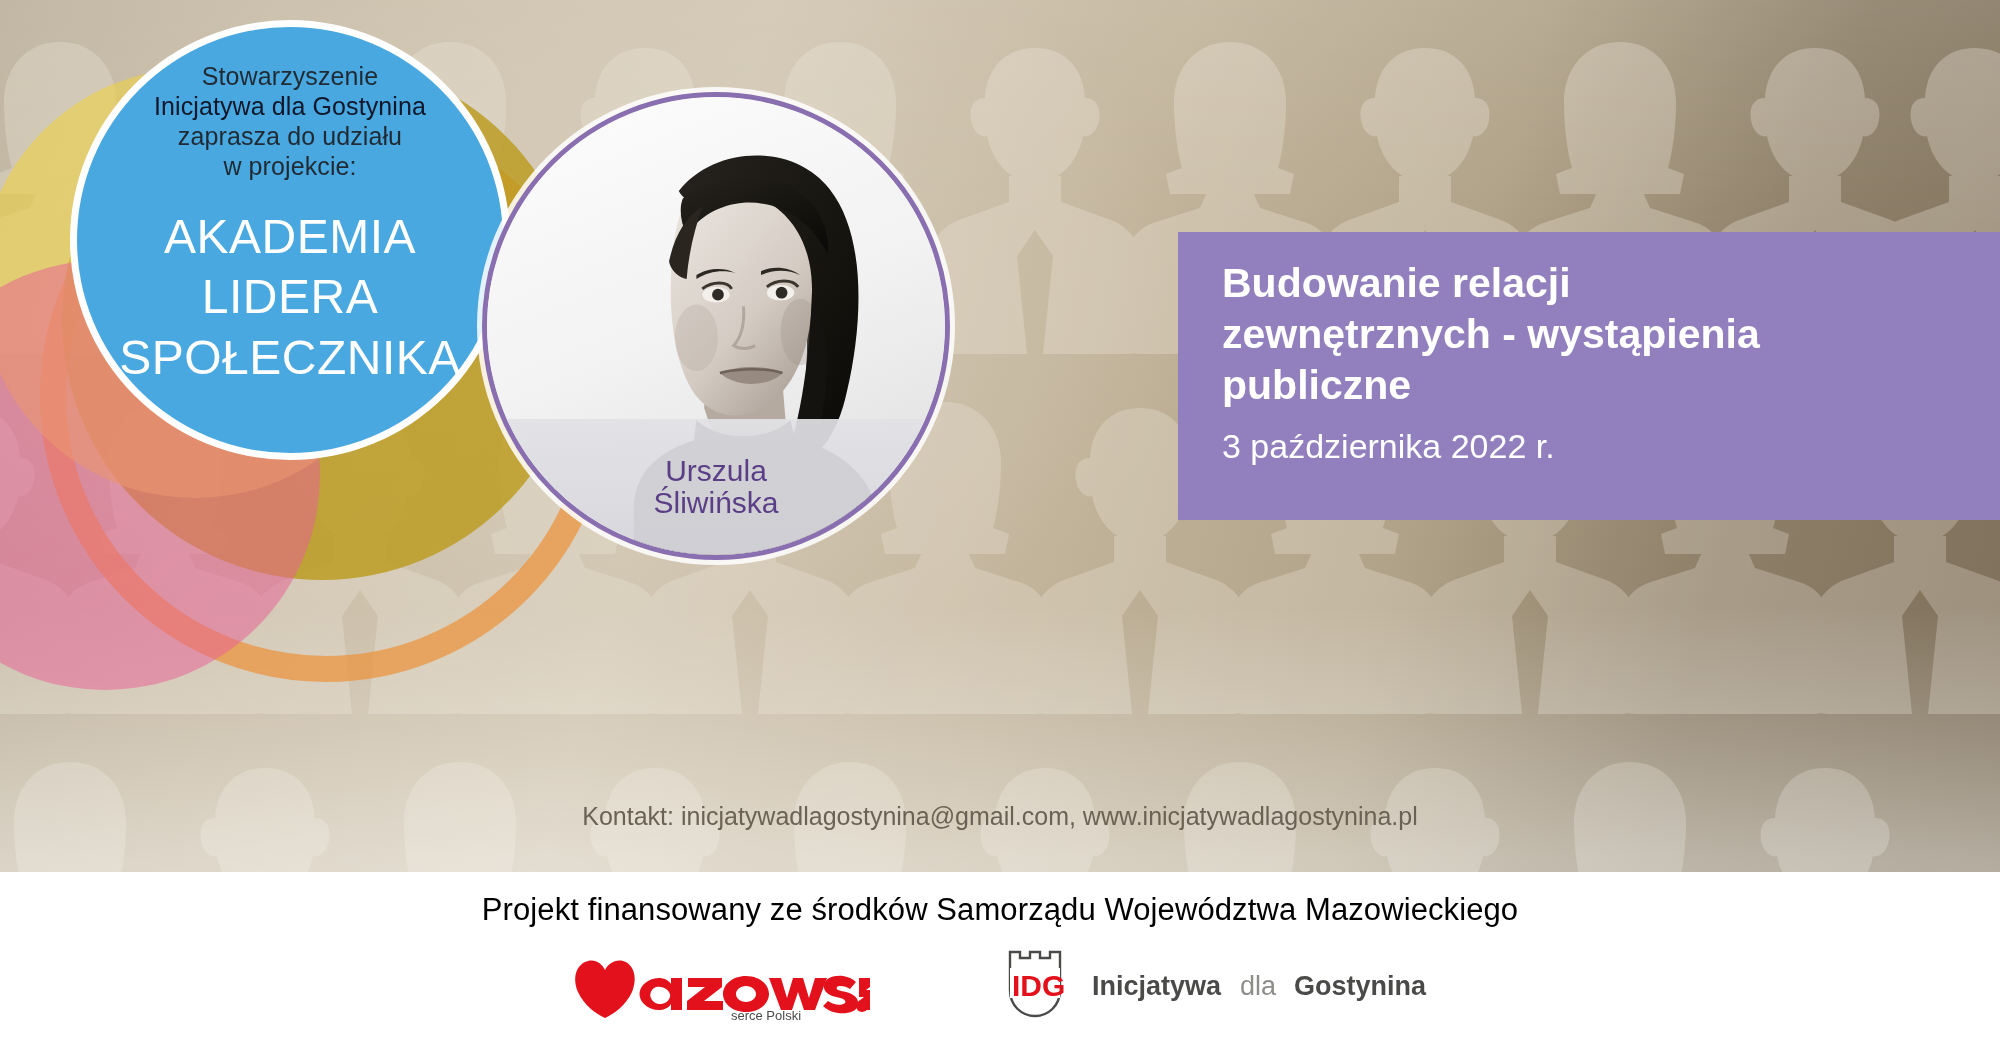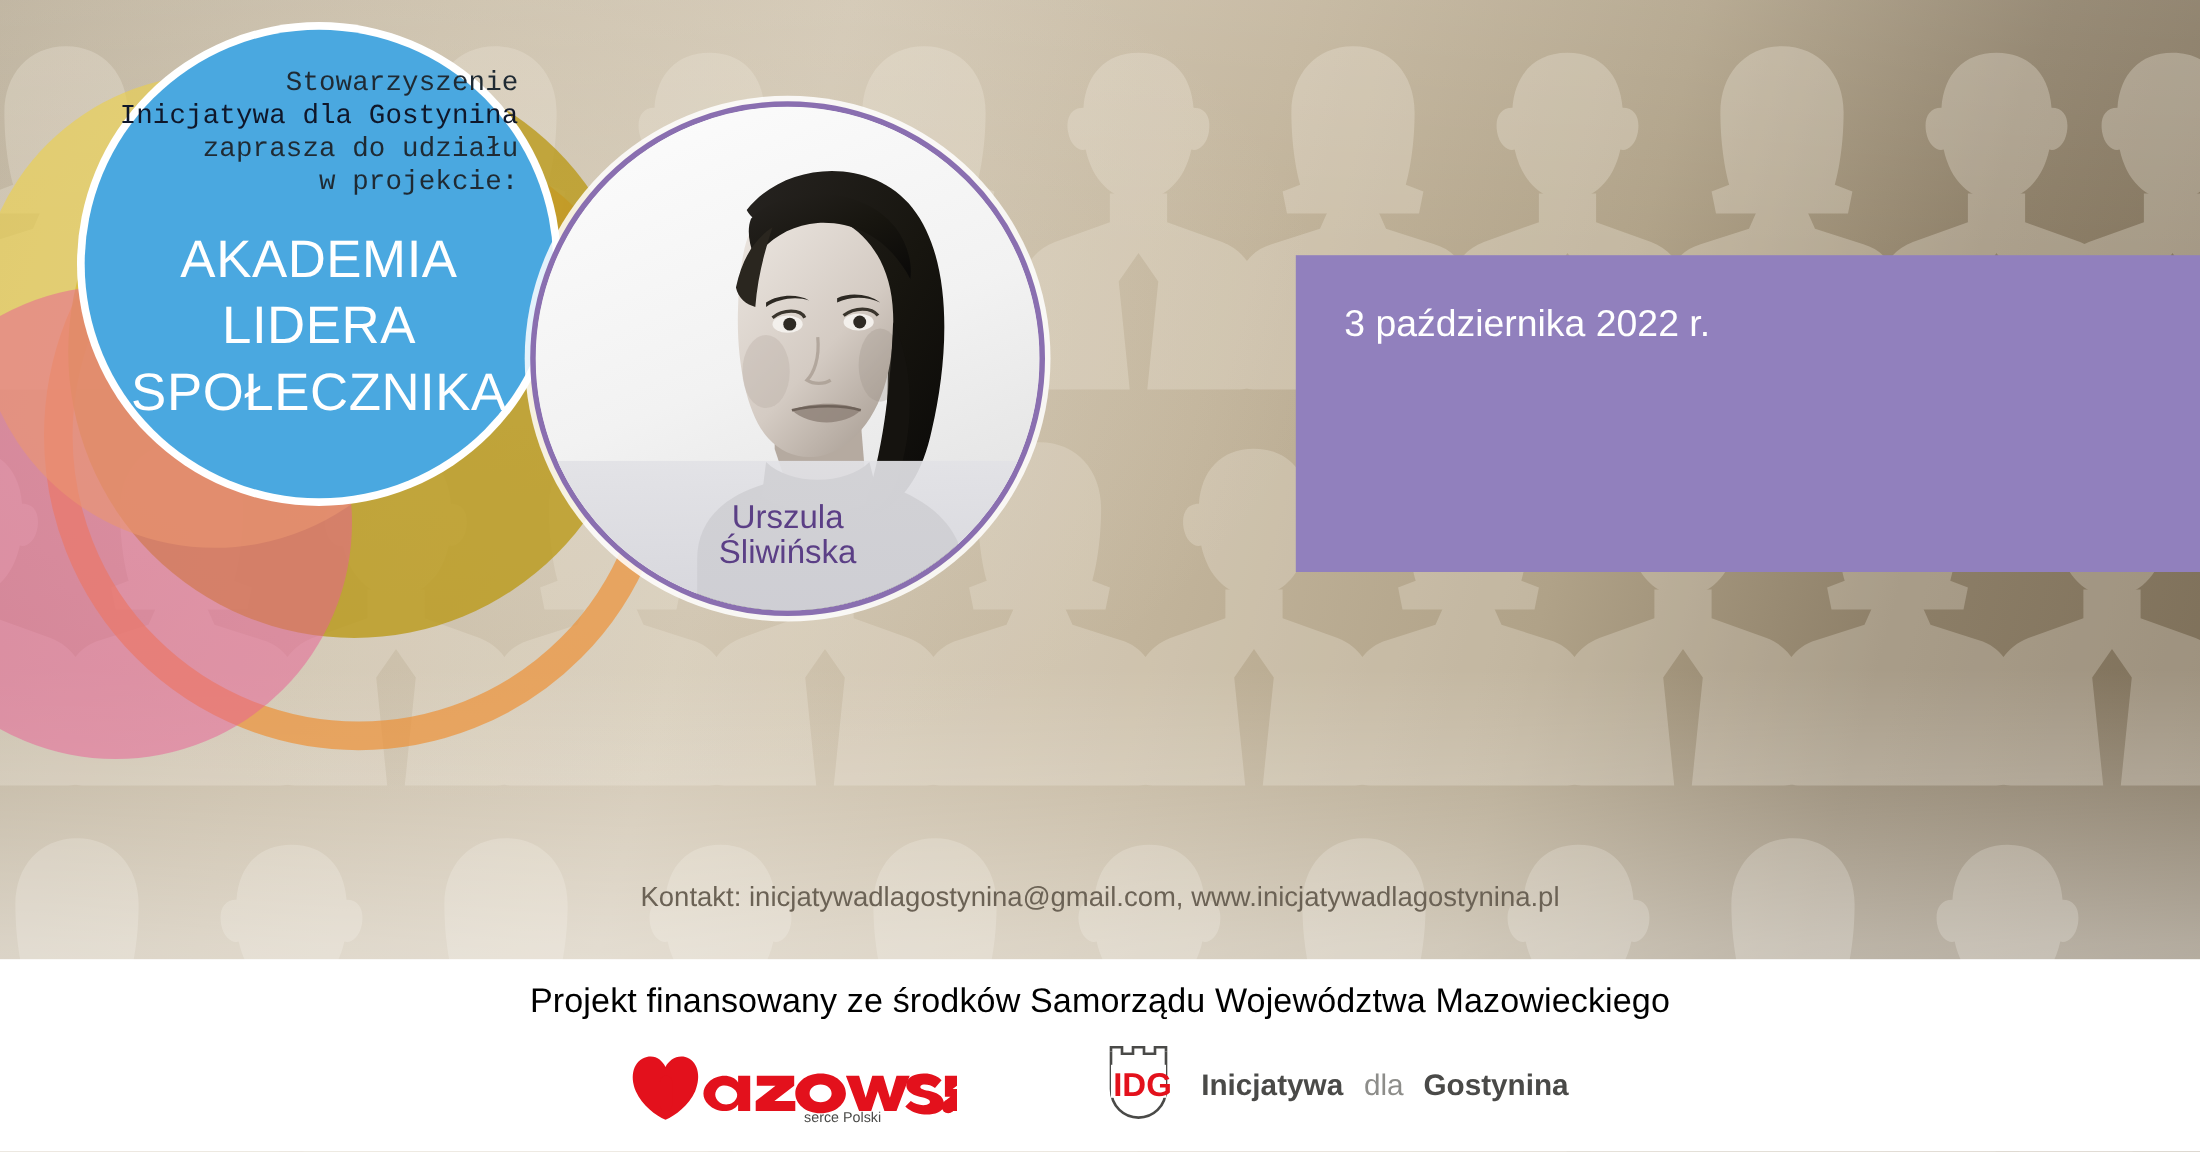--- a/index.html
+++ b/index.html
@@ -60,25 +60,24 @@
   .blue-circle{
     width:100%; height:100%;
     border-radius:50%;
     background:#4aa8e0;
     display:flex; flex-direction:column;
     align-items:center; justify-content:flex-start;
     padding-top:34px;
     box-sizing:border-box;
   }
   .intro{
-    text-align:right;
+    text-align:center;
     line-height:1.20;
     font-size:25px;
     letter-spacing:.1px;
-    font-family:Liberation Mono, monospace;
   }
   .intro .l-dark{color:#1f2a33;display:block;}
   .intro .l-light{color:#0f172a;display:block;}
 
   .project-title{
     margin-top:26px;
     text-align:center;
     color:#ffffff;
     font-size:48px;
     line-height:1.26;
@@ -316,20 +315,25 @@
         </g>
       </svg>
     </div>
     <div class="nameplate">
       <span>Urszula</span>
       <span>Śliwińska</span>
     </div>
   </div>
 
   <div class="topic-box">
+    <div class="topic-title">
+      <span>Budowanie relacji</span>
+      <span>zewnętrznych - wystąpienia</span>
+      <span>publiczne</span>
+    </div>
     <div class="topic-date">3 października 2022 r.</div>
   </div>
 
   <div class="contact">Kontakt: inicjatywadlagostynina@gmail.com, www.inicjatywadlagostynina.pl</div>
 
   <div class="footer">
     <div class="footer-text">Projekt finansowany ze środków Samorządu Województwa Mazowieckiego</div>
     <div class="logos">
 
       <div class="logo-maz">

